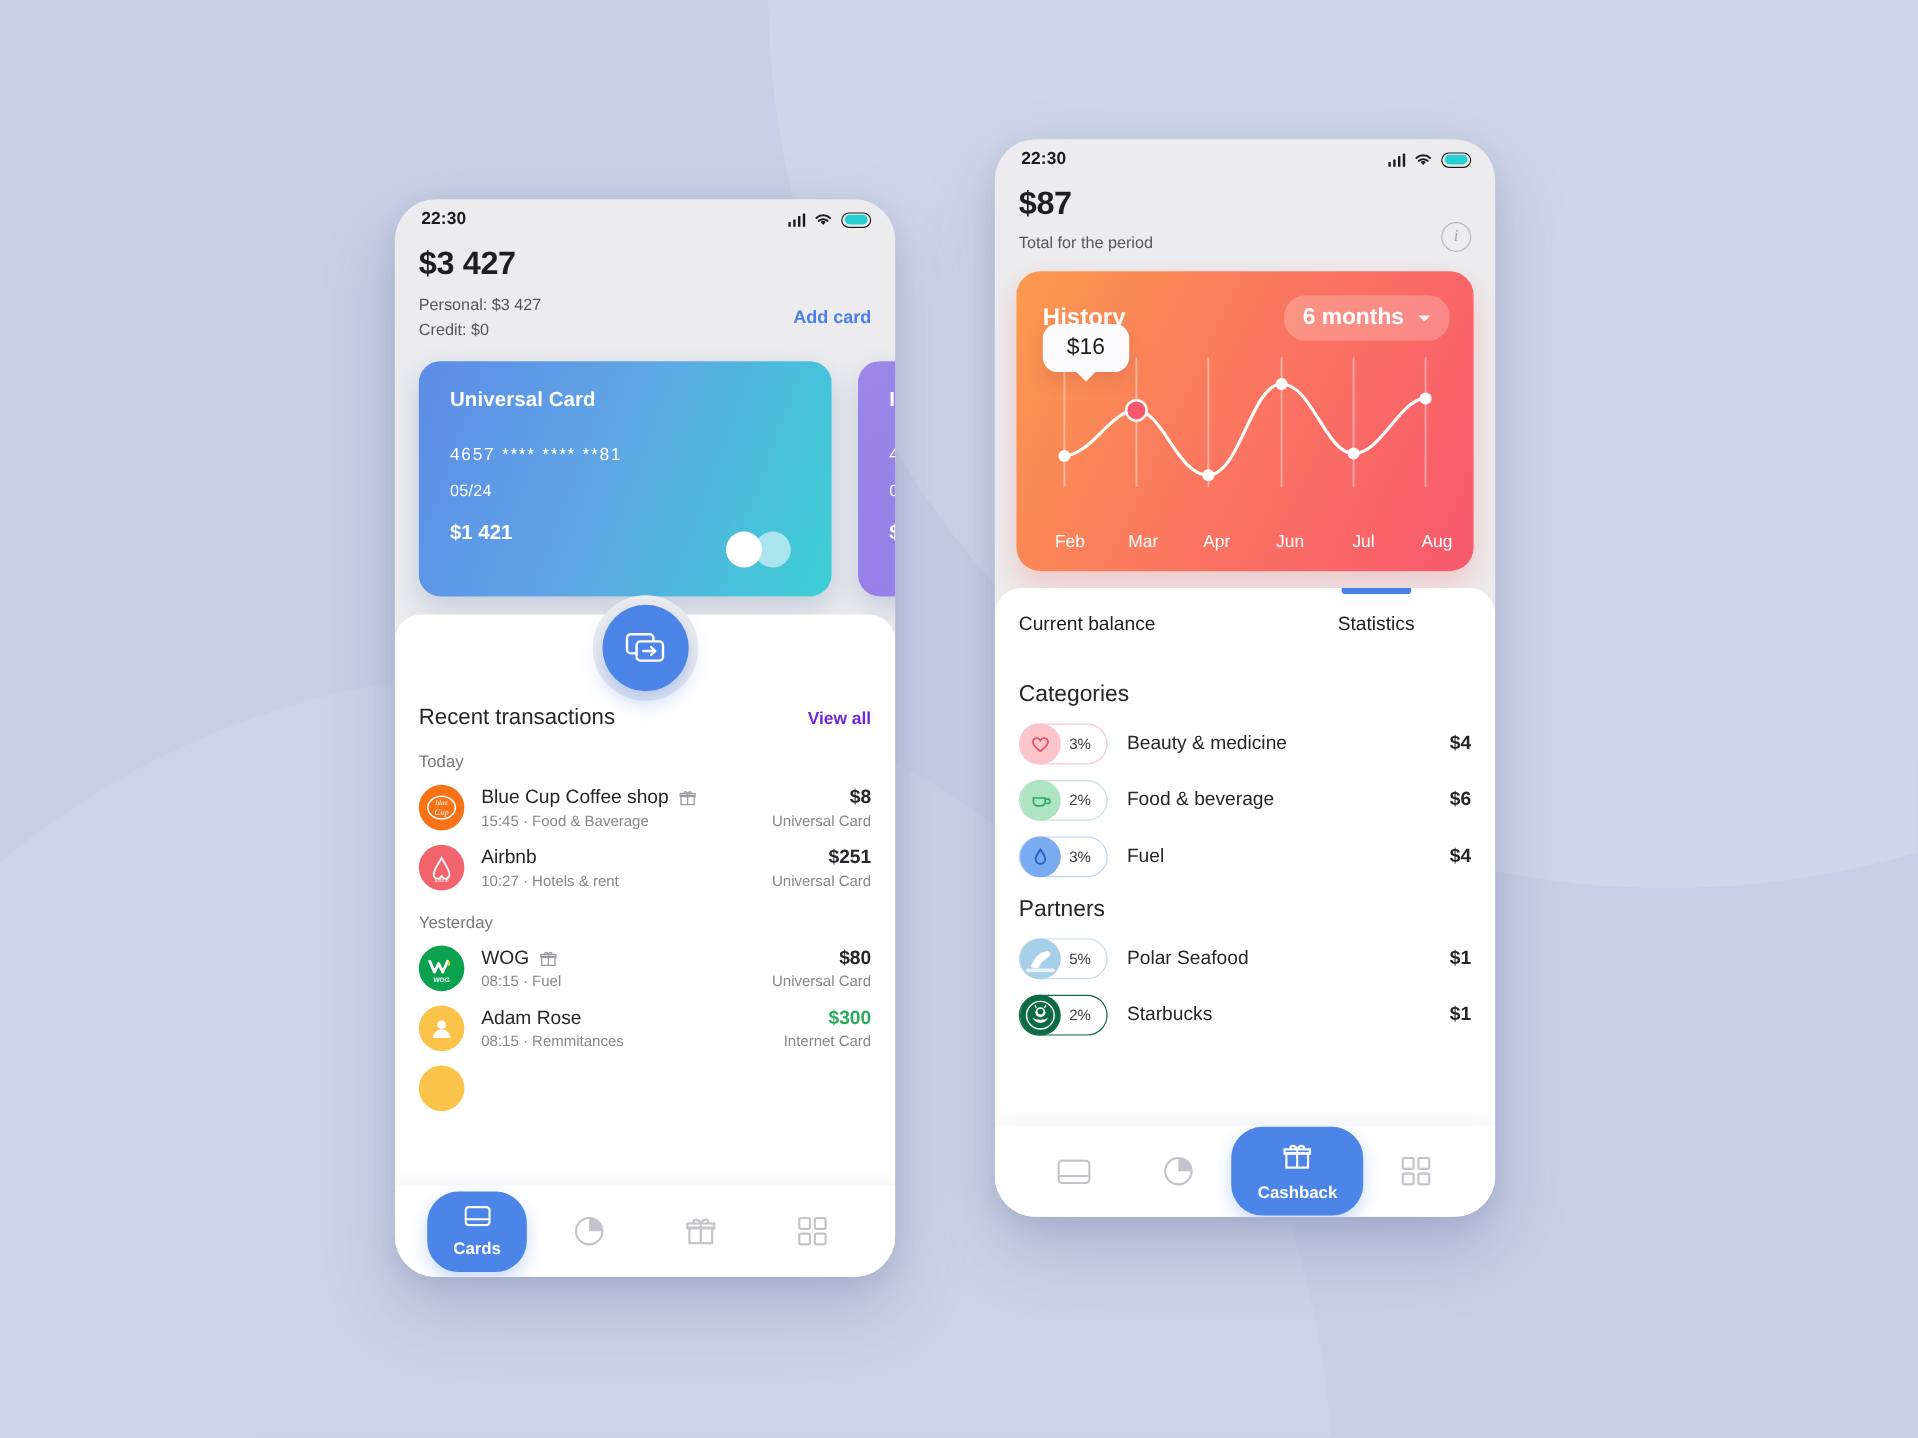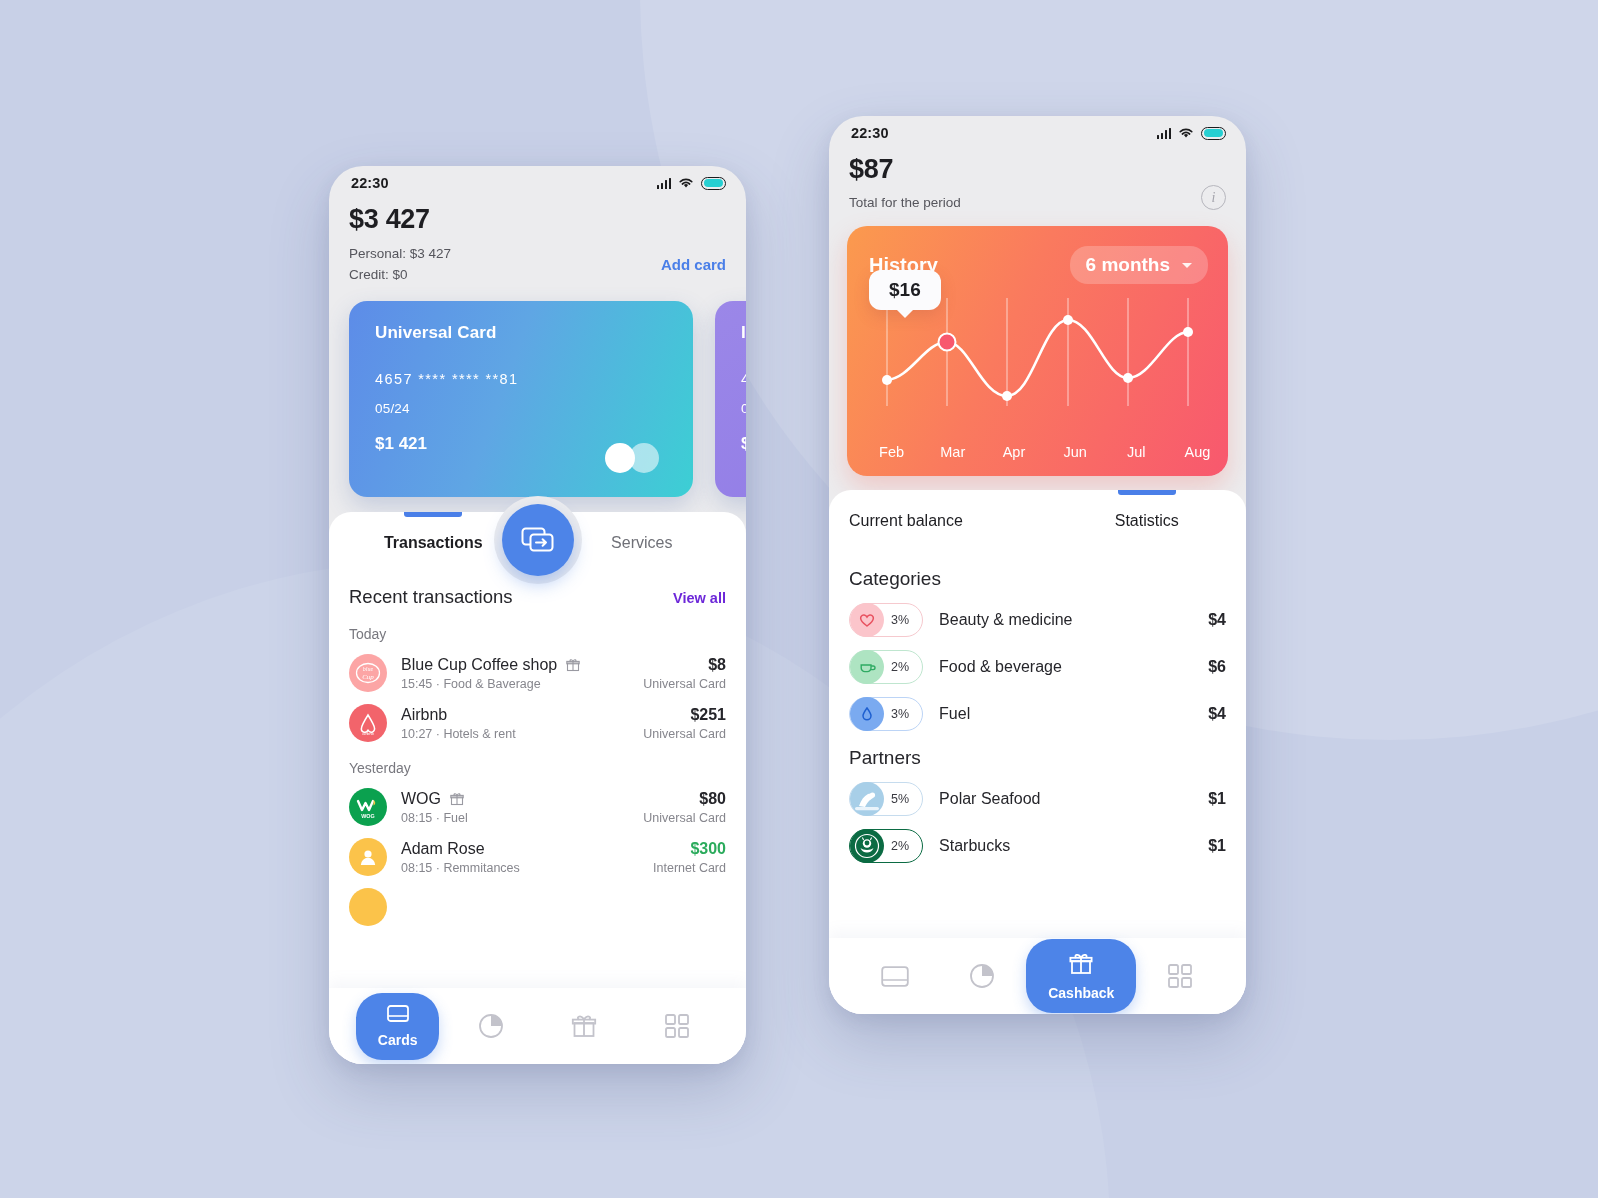--- a/index.html
+++ b/index.html
@@ -114,21 +114,21 @@
   }
   .sec-title { font-size:18.5px; color:#26262b; }
   .view-all { font-size:14.5px; color:#6d28d9; font-weight:bold; }
   .day-label { font-size:14px; color:#78787f; padding:18px 20px 0 20px; }
   .tx { display:flex; align-items:center; padding:12px 20px 0 20px; gap:14px; }
   .avatar {
     flex:0 0 auto; width:38px; height:38px; border-radius:50%;
     display:flex; align-items:center; justify-content:center;
     overflow:hidden;
   }
-  .av-bluecup { background:#fca5a5; }
+  .av-bluecup { background:#f97316; }
   .av-airbnb  { background:#f2646b; }
   .av-wog     { background:#0ba14f; }
   .av-person  { background:#fbc34a; }
   .tx-mid { flex:1 1 auto; min-width:0; }
   .tx-name { font-size:16px; color:#26262b; display:flex; align-items:center; gap:9px; }
   .tx-meta { font-size:12.5px; color:#86868d; margin-top:3px; }
   .tx-right { text-align:right; flex:0 0 auto; }
   .tx-amt { font-size:16px; font-weight:bold; color:#26262b; }
   .tx-amt.credit { color:#2bab5c; }
   .tx-card { font-size:12.5px; color:#86868d; margin-top:3px; }
@@ -181,21 +181,21 @@
     border-top:5.5px solid rgba(255,255,255,.9);
   }
   .ch-plot { position:absolute; left:0; right:0; top:58px; bottom:0; }
   .ch-labels {
     position:absolute; left:14px; right:0; bottom:16px;
     display:flex; color:#fff; font-size:14.5px;
   }
   .ch-labels span { flex:1; text-align:center; }
   .tooltip {
     position:absolute; background:#fbfbfd; border-radius:12px;
-    padding:9px 20px; font-size:19px; font-weight:bold; color:#1e1e22;
+    padding:9px 20px; font-size:19px; font-weight:normal; color:#1e1e22;
     box-shadow:0 6px 16px rgba(150,60,60,.18);
   }
   .tooltip::after {
     content:""; position:absolute; left:50%; bottom:-8px; transform:translateX(-50%);
     width:0;height:0;border-left:9px solid transparent;border-right:9px solid transparent;
     border-top:9px solid #fbfbfd;
   }
 
   
   .list-title { font-size:19px; color:#26262b; padding:16px 20px 0 20px; }
@@ -270,21 +270,20 @@
     <div class="bankcard secondary">
       <div class="bc-title">Internet Card</div>
       <div class="bc-num">4  ***</div>
       <div class="bc-exp">0</div>
       <div class="bc-amt">$</div>
     </div>
   </div>
 
   <div class="sheet">
     <div class="tabbar">
-      <div class="tab active">Transactions</div>
       <div class="tab">Services</div>
       <div class="fab-notch"></div>
       <div class="fab">
         <svg width="36" height="30" viewBox="0 0 36 30">
           <rect x="2.5" y="3.5" width="22" height="16" rx="3.2" stroke="#fff" stroke-width="2" fill="none"></rect>
           <rect x="10.5" y="9.5" width="22" height="16" rx="3.2" stroke="#fff" stroke-width="2" fill="#4d84e8"></rect>
           <path d="M16 17.5 H26 M22.6 14.2 L26 17.5 L22.6 20.8" stroke="#fff" stroke-width="2" fill="none" stroke-linecap="round" stroke-linejoin="round"></path>
         </svg>
       </div>
     </div>

